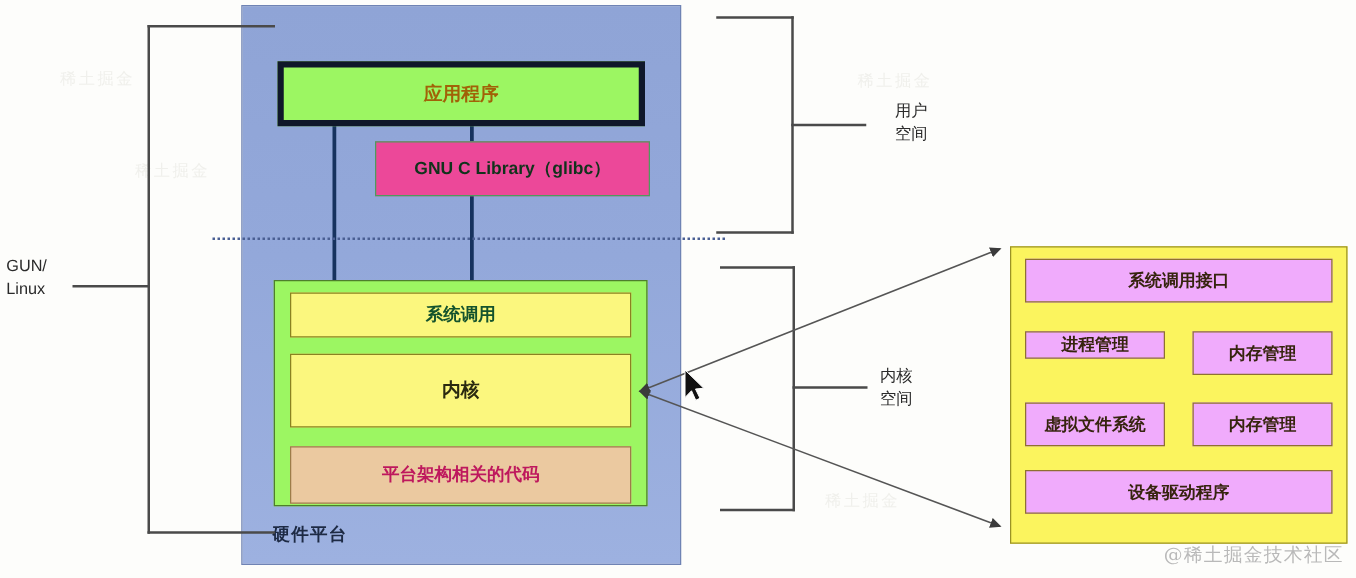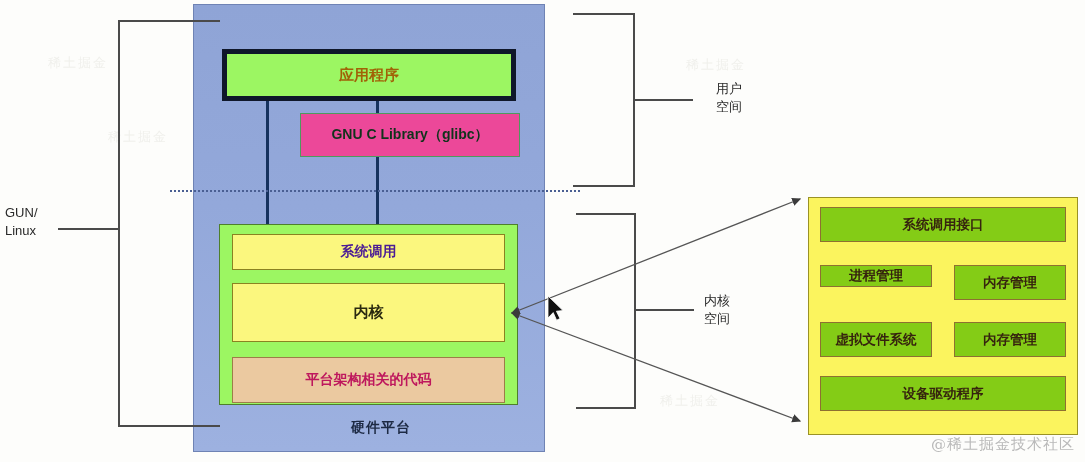--- a/index.html
+++ b/index.html
@@ -12,21 +12,21 @@
   .stage{position:absolute;left:0;top:0;width:1085px;height:462px;}
 
   
   #hw-platform{
     position:absolute;left:193px;top:4px;width:352px;height:448px;
     background:linear-gradient(180deg,#8fa4d6 0%,#93a8da 45%,#9db1e0 100%);
     border:1px solid #6f83b4;
     box-sizing:border-box;
   }
   #hw-platform-label{
-    position:absolute;left:0;right:0;bottom:14px;text-align:center;
+    position:absolute;left:0;right:0;bottom:14px;
     font-size:14px;color:#1d2a44;font-weight:bold;letter-spacing:1px;padding-left:24px;
   }
 
   
   #divider{
     position:absolute;left:170px;top:190px;width:410px;height:0;
     border-top:2px dotted #4a5f93;
   }
 
   
@@ -46,21 +46,21 @@
     font-size:14px;color:#10331b;
   }
 
   
   #kernel-container{
     position:absolute;left:219px;top:224px;width:299px;height:181px;
     background:#9cf662;border:1px solid #4e7f2c;box-sizing:border-box;
   }
   #syscall-box{
     left:232px;top:234px;width:273px;height:36px;
-    background:#fbf77e;border:1px solid #8a8221;font-size:14px;color:#4c1d95;
+    background:#fbf77e;border:1px solid #8a8221;font-size:14px;color:#14532d;
   }
   #kernel-box{
     left:232px;top:283px;width:273px;height:59px;
     background:#fbf77e;border:1px solid #8a8221;font-size:15px;color:#2a2a10;
   }
   #arch-box{
     left:232px;top:357px;width:273px;height:46px;
     background:#ebc9a0;border:1px solid #9d7c49;font-size:14px;color:#be185d;
   }
 
@@ -79,21 +79,21 @@
     font-weight:normal;white-space:pre-line;
   }
 
   
   #kernel-panel{
     position:absolute;left:808px;top:197px;width:270px;height:238px;
     background:#fbf45e;border:1px solid #9a9225;box-sizing:border-box;
   }
   .kbox{
     position:absolute;box-sizing:border-box;
-    background:#84cc16;border:1px solid #8e7031;
+    background:#f0abfc;border:1px solid #8e7031;
     display:flex;align-items:center;justify-content:center;
     font-size:13.5px;font-weight:bold;color:#36240e;
   }
   #kp-syscall{left:820px;top:207px;width:246px;height:35px;}
   #kp-proc{left:820px;top:265px;width:112px;height:22px;}
   #kp-mem{left:954px;top:265px;width:112px;height:35px;}
   #kp-vfs{left:820px;top:322px;width:112px;height:35px;}
   #kp-net{left:954px;top:322px;width:112px;height:35px;}
   #kp-drv{left:820px;top:376px;width:246px;height:35px;}
 

